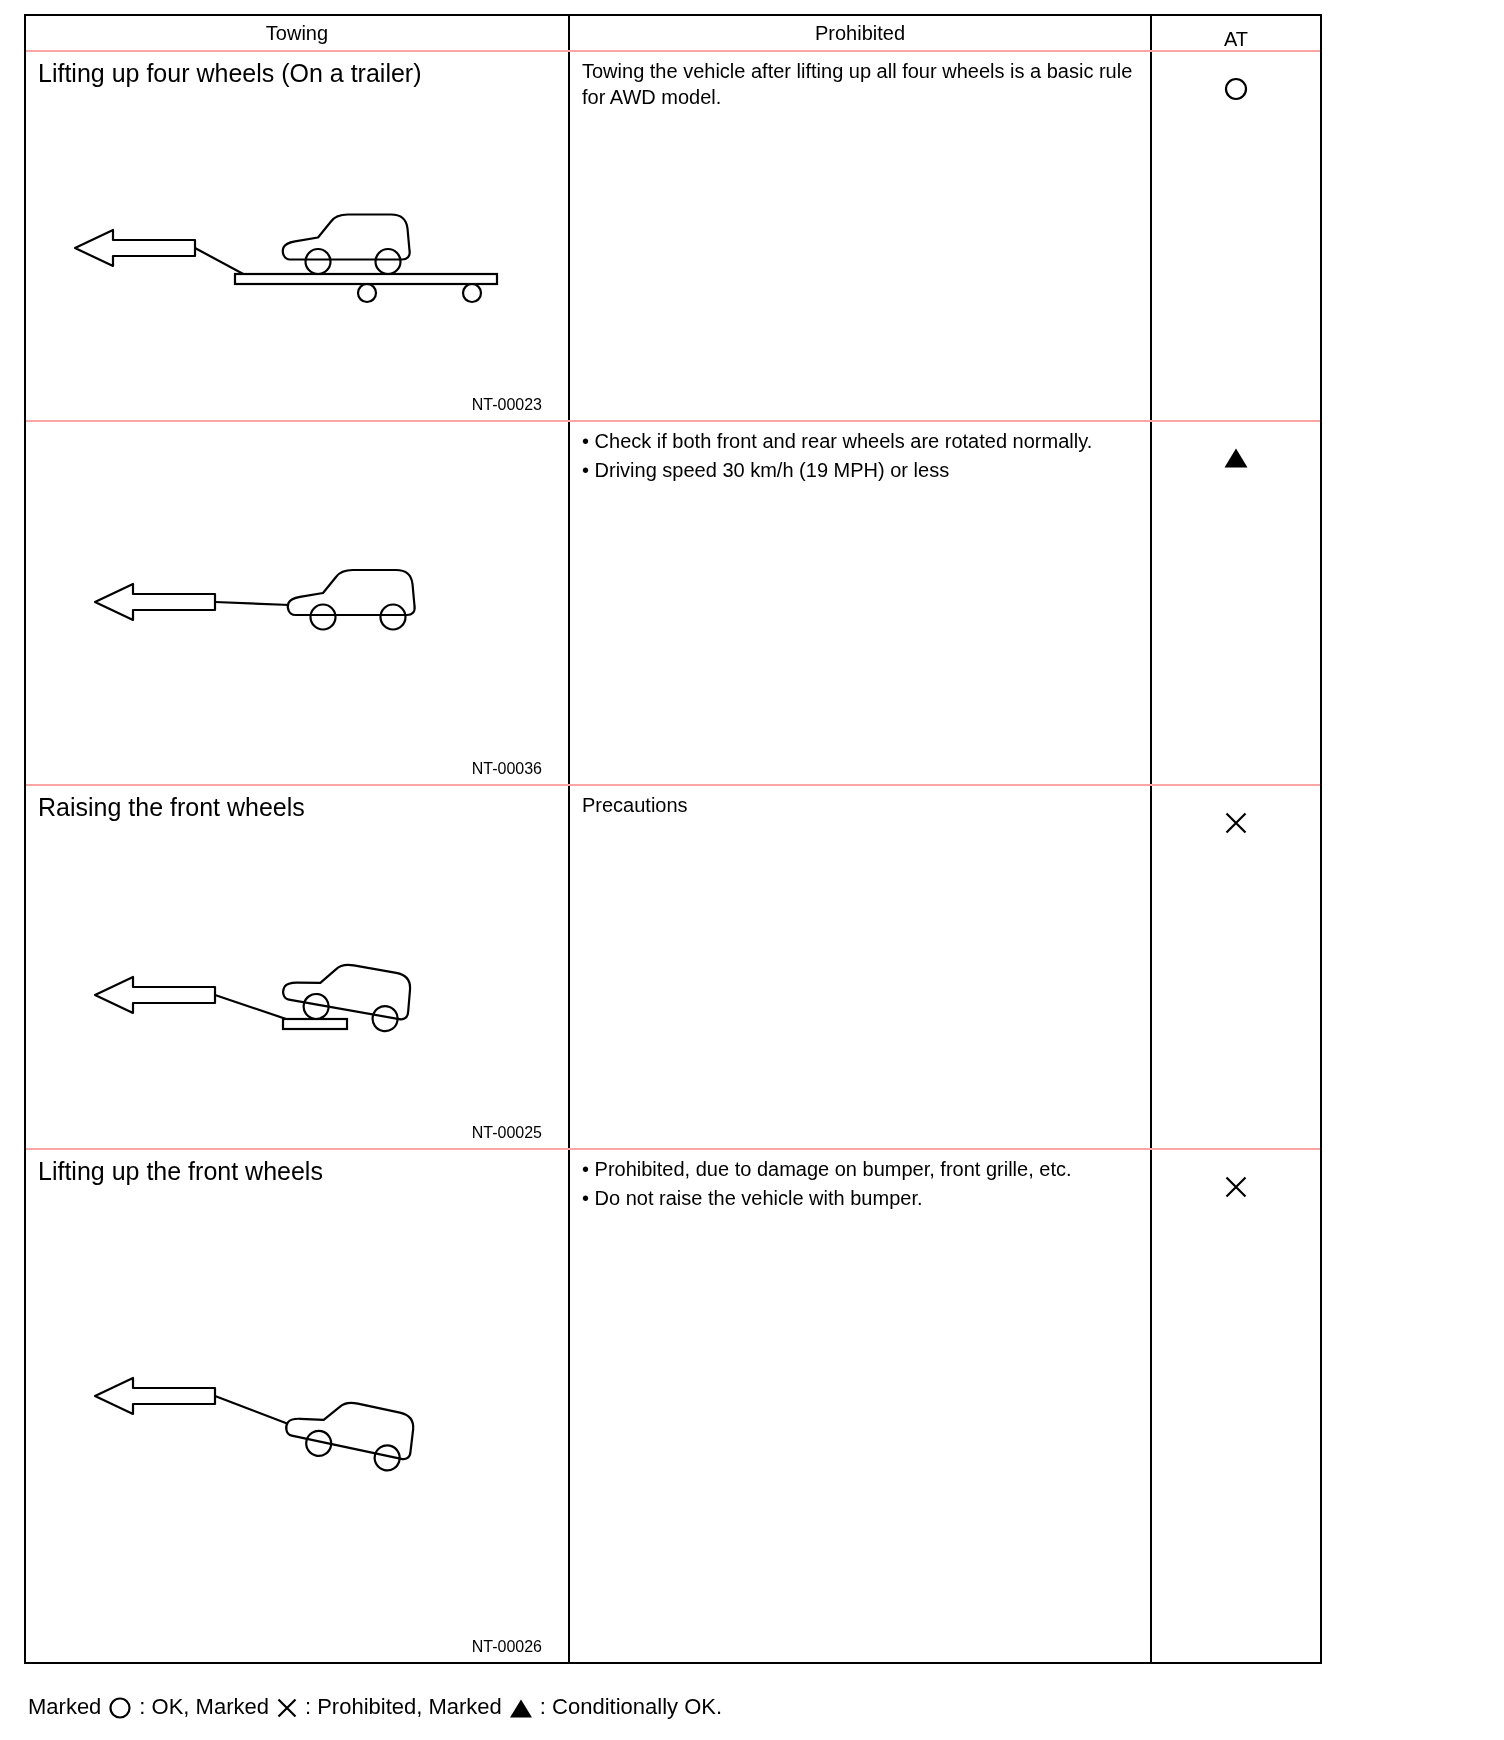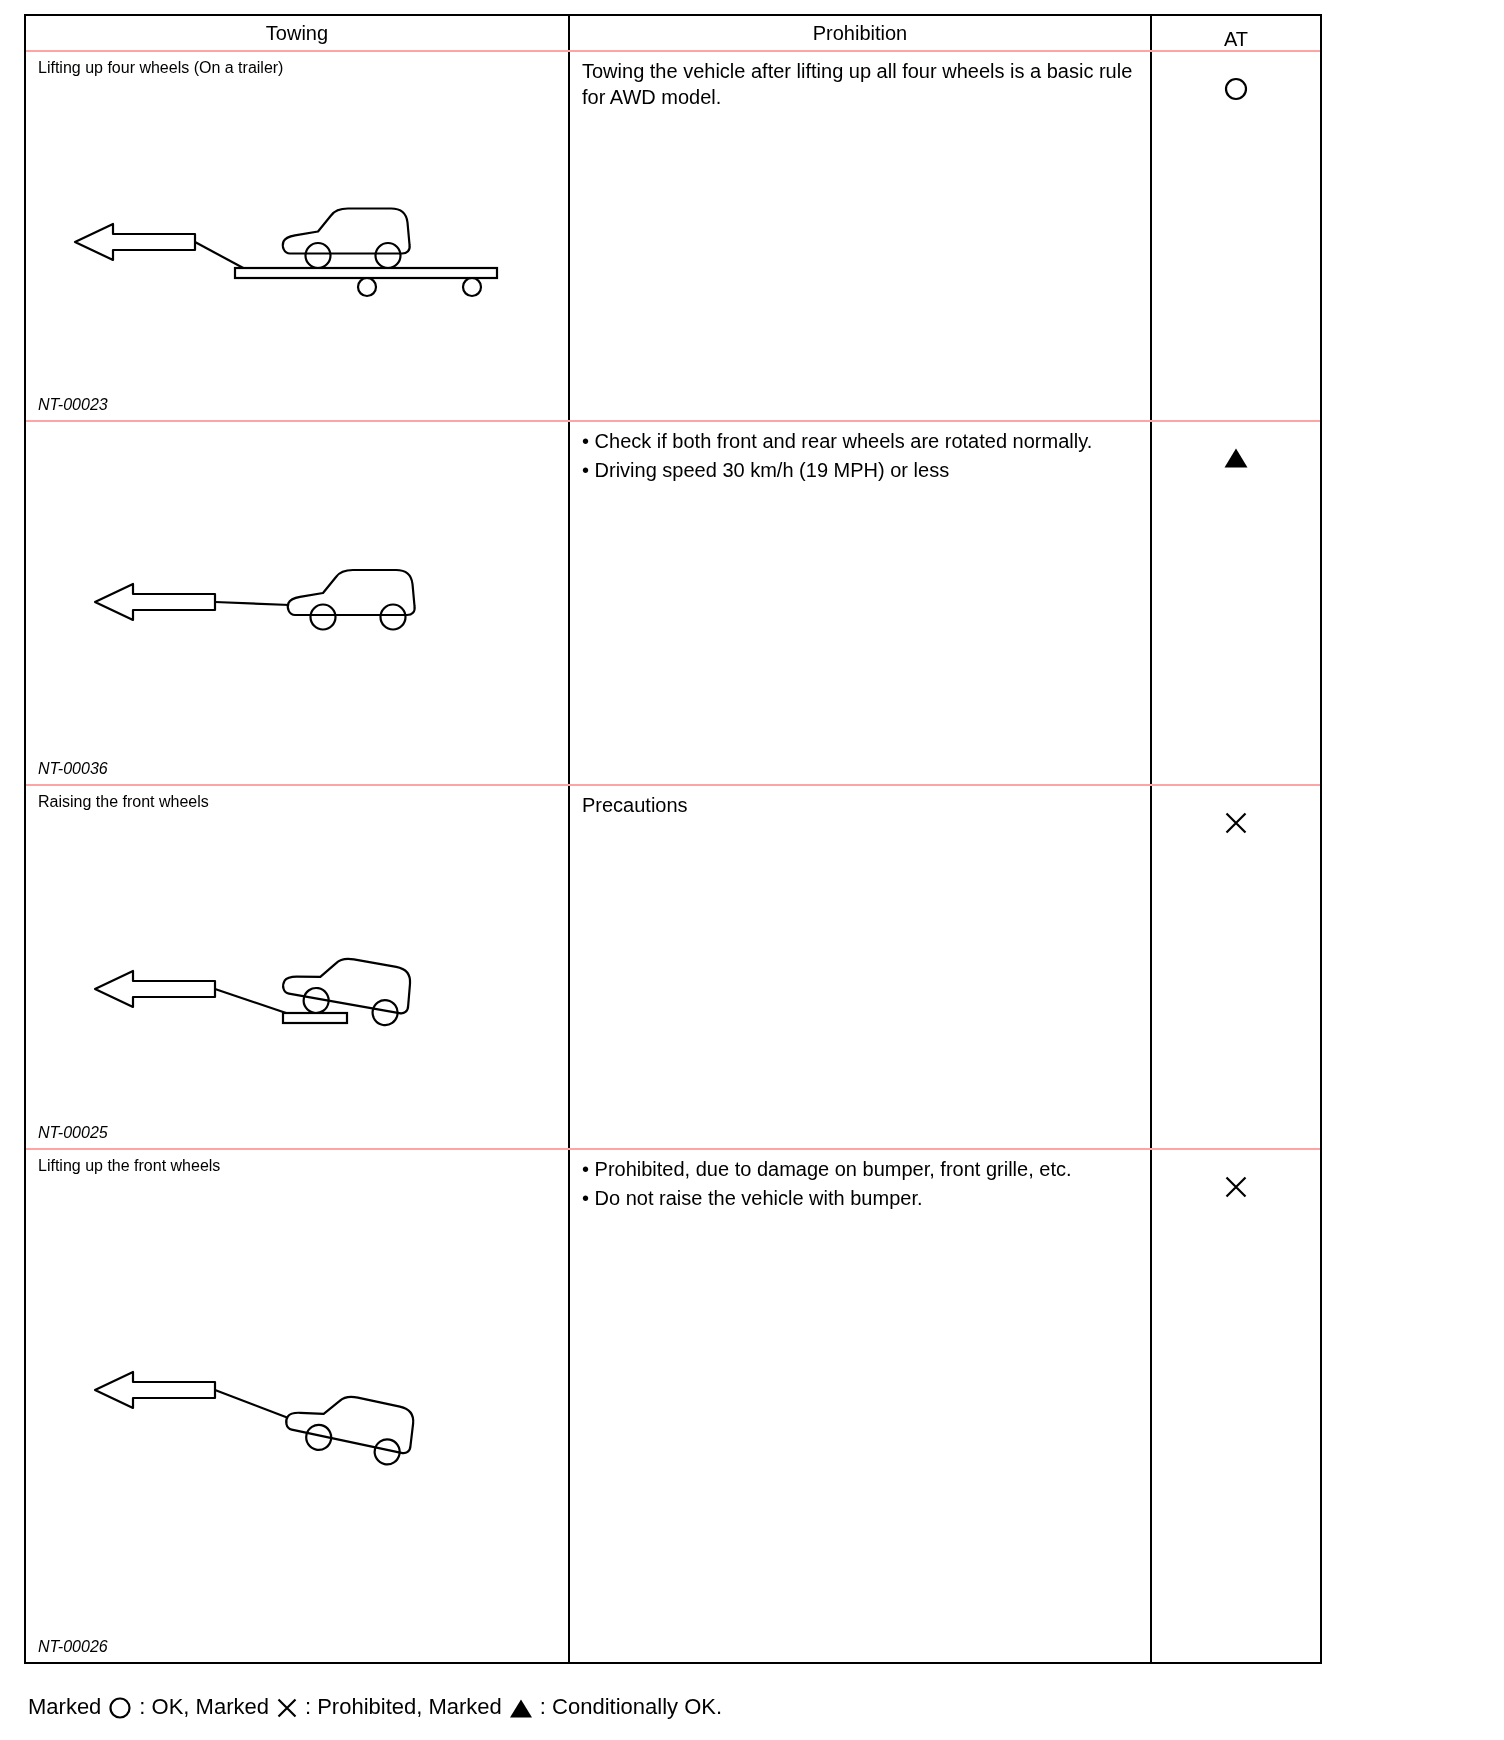--- a/index.html
+++ b/index.html
@@ -20,25 +20,25 @@
   .cell:last-child { border-right: none; margin-top: 13px; }
 
   .header-row { height: 34px; }
   .header-row .cell { align-items: center; justify-content: center; padding: 2px; font-size: 20px; }
 
   .r1 { height: 368px; }
   .r2 { height: 362px; }
   .r3 { height: 362px; }
   .r4 { height: 512px; border-radius: 8px; }
 
-  .tow-title { font-size: 16px; line-height: 1.25; }
+  .tow-title { font-size: 25px; line-height: 1.25; }
   .prec-line { font-size: 20px; line-height: 1.32; margin-bottom: 3px; }
 
   .figwrap { margin: auto; line-height: 0; }
-  .figcode { font-size: 16px; text-align: left; padding-right: 14px; margin-top: 2px; line-height: 1.1; font-style: italic; }
+  .figcode { font-size: 16px; text-align: right; padding-right: 14px; margin-top: 2px; line-height: 1.1; }
 
   .c-at { align-items: center; }
   .mark { margin-top: 5px; line-height: 0; }
 
   .legend {
     margin-top: 30px; margin-left: 4px; font-size: 22px;
     display: flex; align-items: center; gap: 7px; text-align: right;
   }
   .legend .lmark { line-height: 0; position: relative; top: 1px; }
 
@@ -46,21 +46,21 @@
 </style>
 </head>
 <body>
 
 <div class="page">
 
   <div class="ttable">
 
     <div class="trow header-row">
       <div class="cell">Towing</div>
-      <div class="cell">Prohibition</div>
+      <div class="cell">Prohibited</div>
       <div class="cell c-at">AT</div>
     </div>
 
     <div class="trow r1">
       <div class="cell">
         <div class="tow-title">Lifting up four wheels (On a trailer)</div>
         <div class="figwrap">
           <svg width="460" height="148" viewBox="0 0 460 148">
             <path d="M 8 80 L 46 62 L 46 72 L 128 72 L 128 88 L 46 88 L 46 98 Z" fill="#fff" stroke="#000" stroke-width="2.2" stroke-linejoin="round"></path>
             <line x1="128" y1="80" x2="180" y2="108" stroke="#000" stroke-width="2.2"></line>

